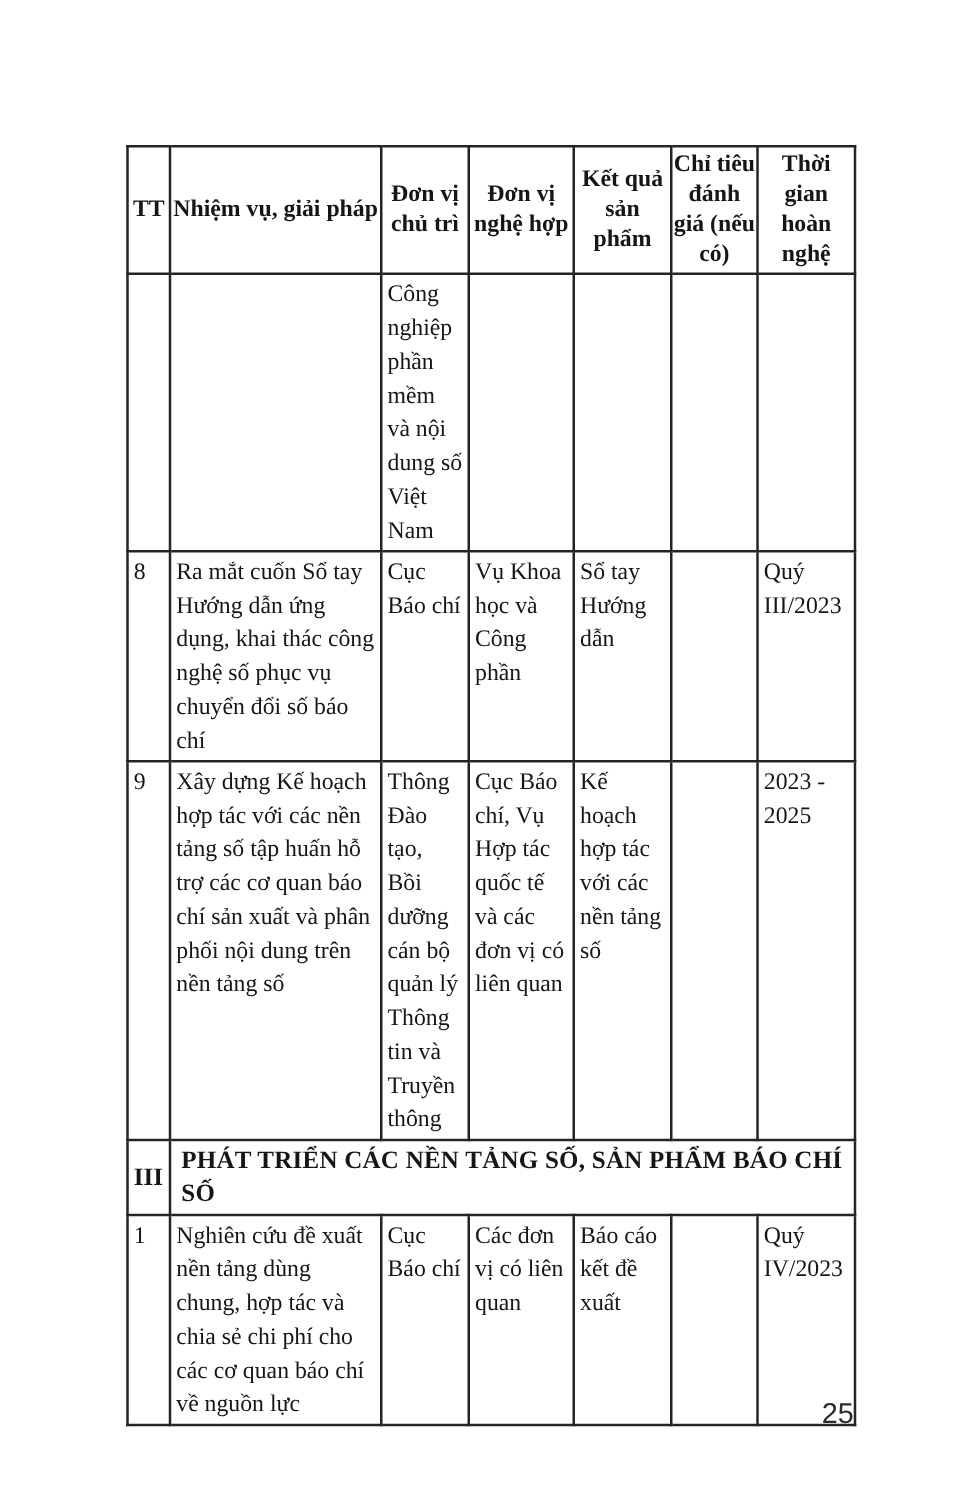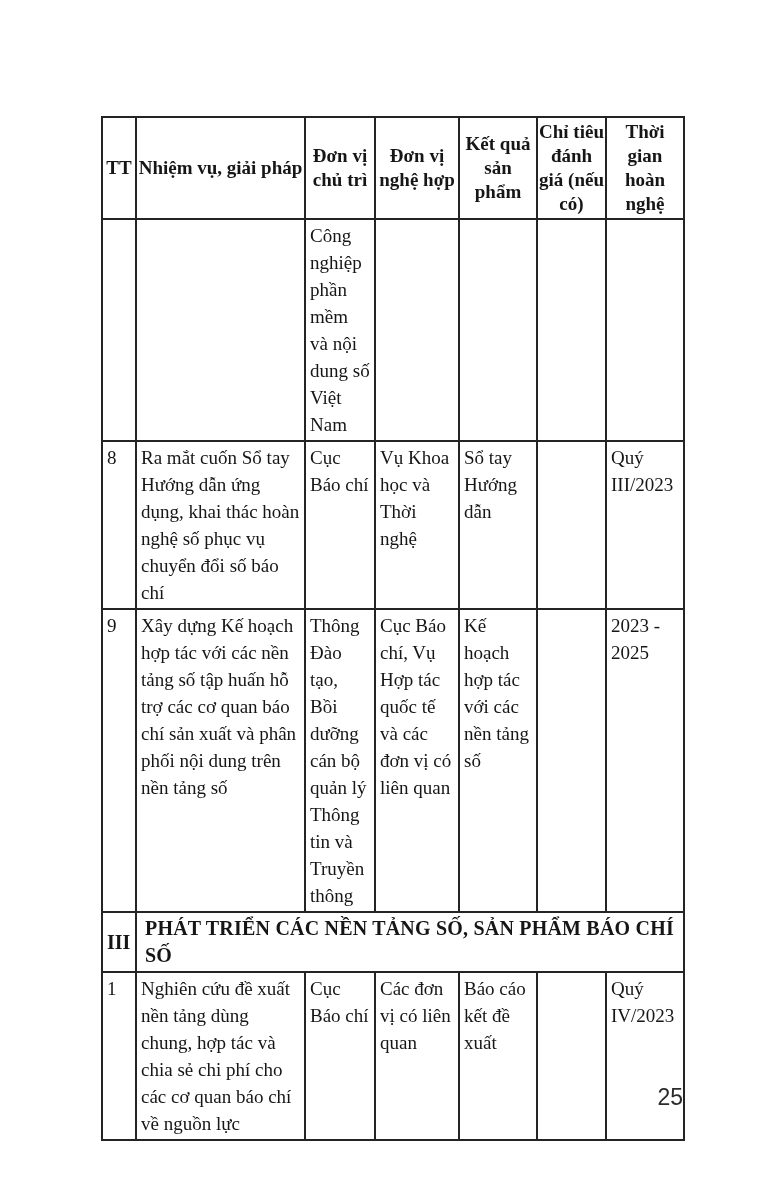--- a/index.html
+++ b/index.html
@@ -58,21 +58,21 @@
     font-weight: bold;
     vertical-align: middle;
     font-size: 20px;
   }
   tr.section-row td.section-title {
     padding-left: 8px;
     letter-spacing: 0.2px;
   }
   .page-number {
     position: absolute;
-    top: 1084px;
+    top: 1117px;
     right: 100px;
     font-family: "Liberation Sans", sans-serif;
     font-size: 23px;
     color: #2b2b2b;
   }
 </style>
 </head>
 <body>
 
 <div class="page">
@@ -103,23 +103,23 @@
         <td class="tt-cell"></td>
         <td></td>
         <td>Công nghiệp phần mềm và nội dung số Việt Nam</td>
         <td></td>
         <td></td>
         <td></td>
         <td></td>
       </tr>
       <tr class="row-8">
         <td class="tt-cell">8</td>
-        <td>Ra mắt cuốn Sổ tay Hướng dẫn ứng dụng, khai thác hoàn nghệ số phục vụ chuyển đổi số báo chí</td>
+        <td>Ra mắt cuốn Sổ tay Hướng dẫn ứng dụng, khai thác công nghệ số phục vụ chuyển đổi số báo chí</td>
         <td>Cục Báo chí</td>
-        <td>Vụ Khoa học và Thời nghệ</td>
+        <td>Vụ Khoa học và Công phần</td>
         <td>Sổ tay Hướng dẫn</td>
         <td></td>
         <td>Quý III/2023</td>
       </tr>
       <tr class="row-9">
         <td class="tt-cell">9</td>
         <td>Xây dựng Kế hoạch hợp tác với các nền tảng số tập huấn hỗ trợ các cơ quan báo chí sản xuất và phân phối nội dung trên nền tảng số</td>
         <td>Thông Đào tạo, Bồi dưỡng cán bộ quản lý Thông tin và Truyền thông</td>
         <td>Cục Báo chí, Vụ Hợp tác quốc tế và các đơn vị có liên quan</td>
         <td>Kế hoạch hợp tác với các nền tảng số</td>

